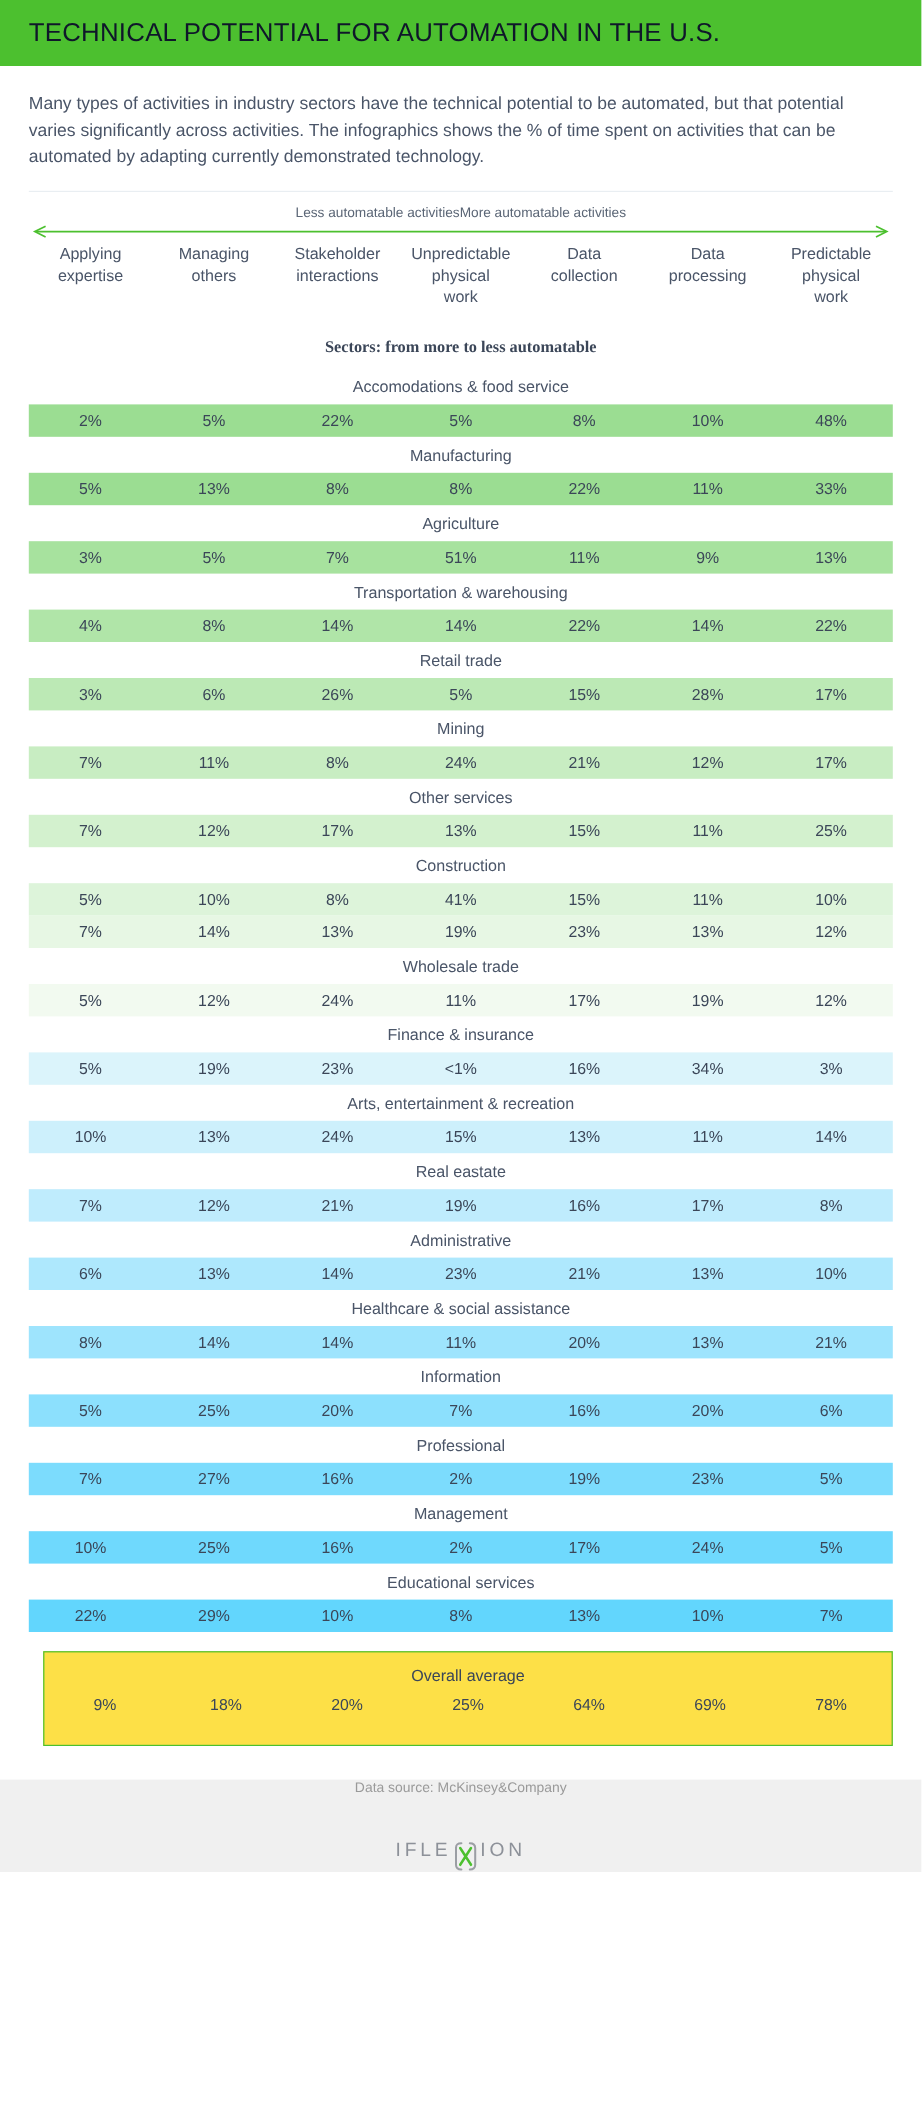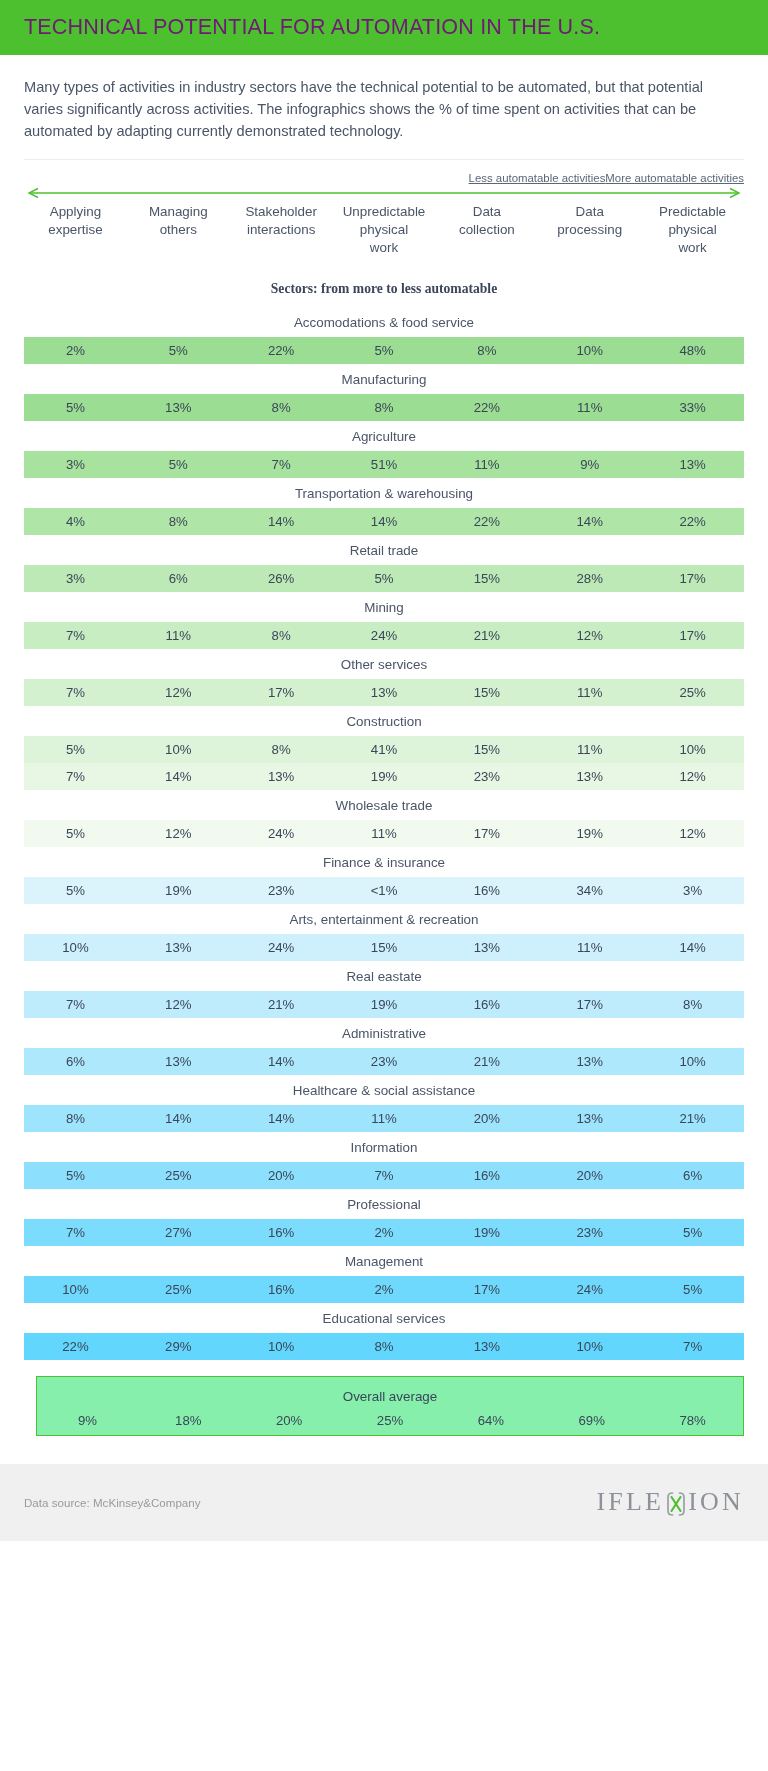--- a/index.html
+++ b/index.html
@@ -20,21 +20,21 @@
 
   
   .banner {
     background: #4cc02f;
     height: 55px;
     display: flex;
     align-items: center;
     padding: 0 24px;
   }
   .banner-title {
-    color: #701a75;
+    color: #0f172a;
     font-size: 21.5px;
     letter-spacing: 0.2px;
     font-weight: 400;
     white-space: nowrap;
   }
 
   
   .intro {
     padding: 22px 24px 16px 24px;
   }
@@ -48,25 +48,24 @@
   .scale-wrap {
     padding: 0 24px;
   }
   .scale-divider {
     height: 1px;
     background: #e9eef2;
     margin-bottom: 12px;
   }
   .scale-labels {
     display: flex;
-    justify-content: flex-end;
+    justify-content: center;
     font-size: 11.4px;
     color: #5b6676;
     margin-bottom: 3px;
-    text-decoration: underline;
   }
   .scale-arrow {
     position: relative;
     height: 12px;
   }
   .scale-arrow svg { display: block; width: 100%; height: 12px; }
 
   
   .col-headers {
     display: flex;
@@ -111,54 +110,54 @@
     flex: 1 1 0;
     text-align: center;
     font-size: 13.2px;
     color: #3b4658;
   }
 
   
   .overall-box {
     margin: 16px 24px 0 36px;
     border: 1.6px solid #4cc02f;
-    background: #86efac;
-    padding: 12px 0 7px 0;
+    background: #fde047;
+    padding: 12px 0 26px 0;
   }
   .overall-title {
     text-align: center;
     font-size: 13.4px;
     color: #3b4658;
     margin-bottom: 9px;
   }
   .overall-row { display: flex; }
   .overall-row .cell { font-size: 13.2px; }
 
   
   .footer {
     margin-top: 28px;
     background: #f0f0f0;
     height: 77px;
     display: flex;
     align-items: center;
     justify-content: space-between;
     padding: 0 24px;
+    flex-direction: column;
   }
   .footer-source {
     font-size: 11.6px;
     color: #9a9a9a;
   }
   .logo {
     display: flex;
-    align-items: flex-end;
-    font-size: 26px;
+    align-items: flex-start;
+    font-size: 16px;
     letter-spacing: 3.2px;
     color: #8d9199;
     font-weight: 400;
-    font-family: Liberation Serif, serif;
   }
   .logo .logo-x {
     display: inline-flex;
     align-items: center;
     justify-content: center;
     margin: 0 1px;
   }
   .logo .logo-x svg { display: block; }
 </style>
 </head>

